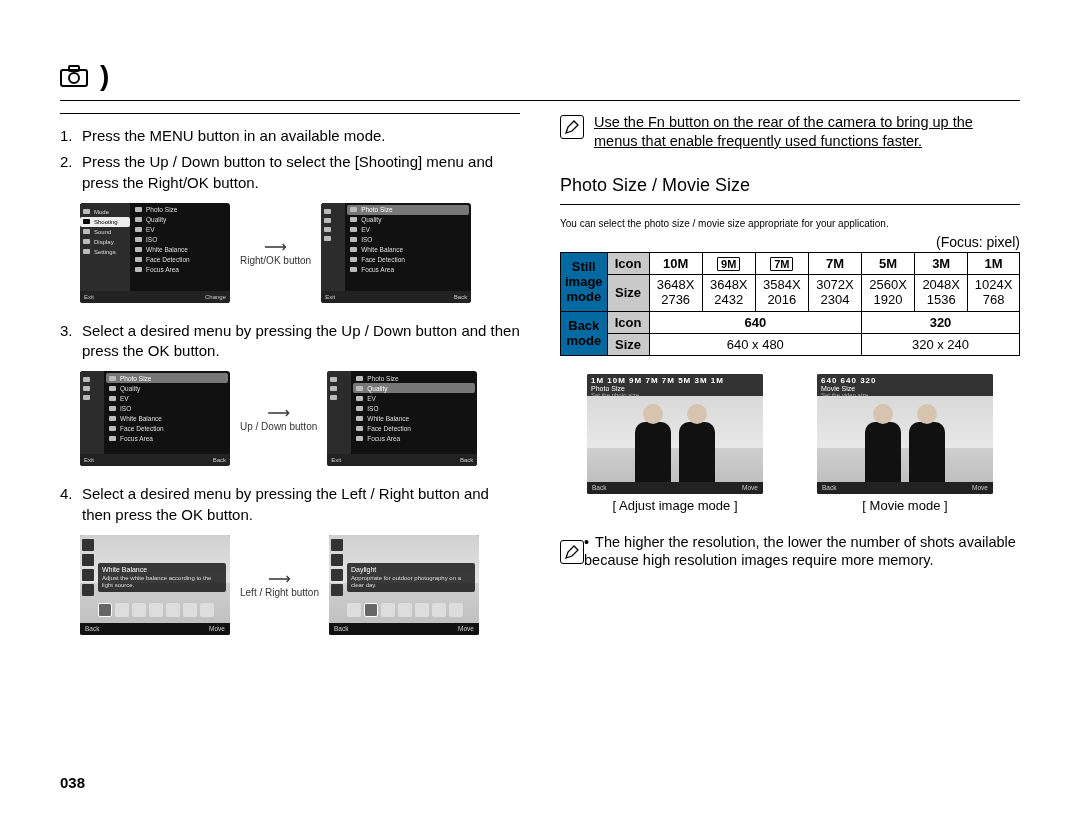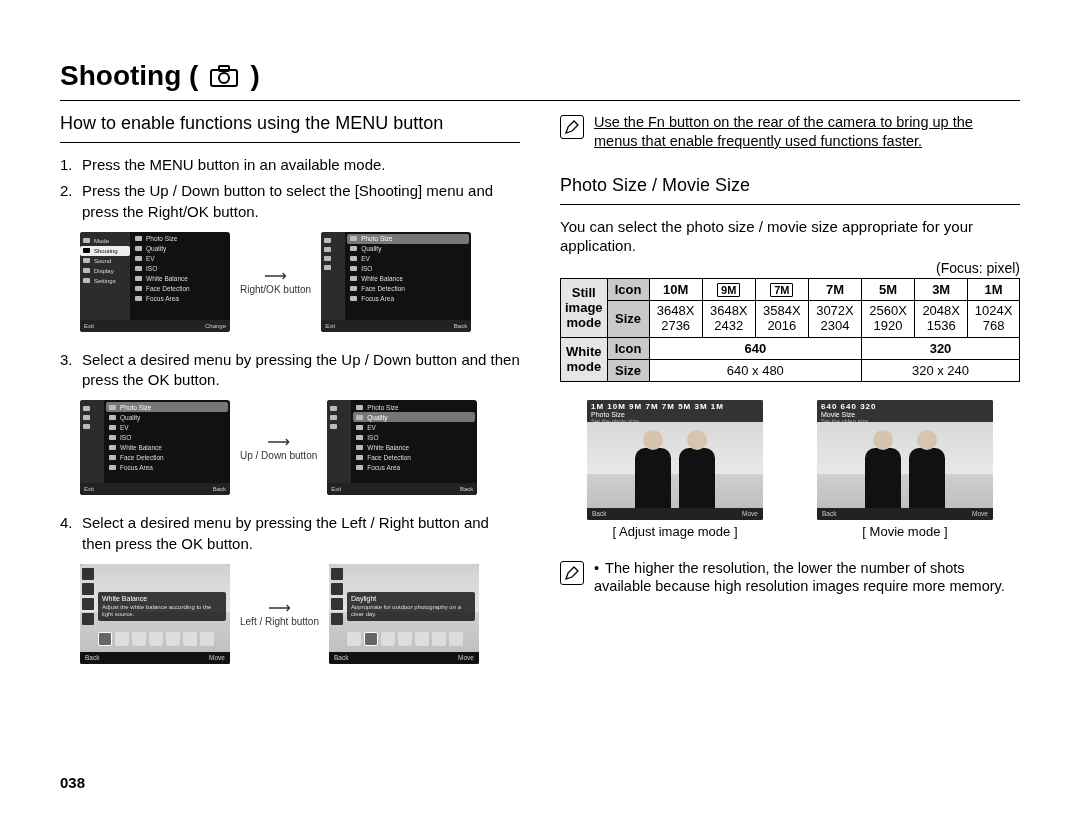--- a/index.html
+++ b/index.html
@@ -40,27 +40,27 @@
   .arrow-between { display: flex; flex-direction: column; align-items: center; font-size: 10px; color: #333; }
   .arrow-between .arrow { font-size: 16px; line-height: 1; }
   .arrow-between .caption { font-size: 10px; text-align: center; line-height: 1.1; }
 
   
   .note-box { display: flex; gap: 10px; align-items: flex-start; margin-bottom: 24px; }
   .note-icon { width: 24px; height: 24px; border: 1.5px solid #000; border-radius: 3px; display: flex; align-items: center; justify-content: center; flex-shrink: 0; margin-top: 2px; }
   .note-icon svg { width: 16px; height: 16px; }
   .note-text { font-size: 14.5px; line-height: 1.3; text-decoration: underline; }
 
-  .intro-text { font-size: 15px; line-height: 1.3; margin-bottom: 4px; }
+  .intro-text { font-size: 10px; line-height: 1.3; margin-bottom: 4px; }
   .unit-label { text-align: right; font-size: 14px; margin-bottom: 2px; }
 
   
   table.size-table { border-collapse: collapse; width: 100%; font-size: 13px; }
   table.size-table th, table.size-table td { border: 1px solid #000; padding: 3px 4px; text-align: center; vertical-align: middle; }
-  table.size-table .row-head-col { background: #e5e5e5; }
+  table.size-table .row-head-col { background: #0369a1; }
   table.size-table .row-head-col.narrow { width: 46px; }
   table.size-table .label-col { background: #c9c9c9; width: 42px; }
   table.size-table td.icon-cell { font-weight: bold; font-size: 13px; }
   table.size-table td.icon-cell.boxed span.glyph { display: inline-block; border: 1.3px solid #000; padding: 0 3px; border-radius: 1px; font-size: 11px; }
   table.size-table td.size-cell { line-height: 1.15; }
 
   
   .sample-row { display: flex; justify-content: space-around; margin-top: 18px; }
   .sample-col { display: flex; flex-direction: column; align-items: center; gap: 4px; }
   .sample-screen { width: 176px; height: 120px; background: #222; position: relative; border-radius: 2px; overflow: hidden; }
@@ -80,49 +80,47 @@
   .wb-screen .photo { position:absolute; top:0; left:0; right:0; bottom:12px; background: linear-gradient(#d0d0d0 0%, #e4e4e4 55%, #cfcfcf 55%, #c0c0c0 100%); }
   .wb-screen .side { position:absolute; left:2px; top:4px; display:flex; flex-direction:column; gap:3px; }
   .wb-screen .side span { width:12px; height:12px; background:#333; display:block; border-radius:1px; }
   .wb-screen .overlay { position:absolute; left:18px; right:4px; top:28px; background:rgba(0,0,0,0.75); color:#ddd; font-size:6px; padding:3px 4px; border-radius:2px; line-height:1.15; }
   .wb-screen .overlay .title { font-size:7px; color:#fff; margin-bottom:1px; }
   .wb-screen .wb-icons { position:absolute; left:18px; right:4px; bottom:18px; display:flex; gap:3px; }
   .wb-screen .wb-icons span { width:14px; height:14px; background:#ddd; border-radius:2px; }
   .wb-screen .wb-icons span.sel { border:1.5px solid #fff; background:#666; }
   .wb-screen .footer { position:absolute; bottom:0; left:0; right:0; height:12px; background:#111; color:#ccc; font-size:6.5px; display:flex; justify-content:space-between; align-items:center; padding:0 5px; }
 
-  .bullet-note { display:flex; gap:10px; align-items:flex-start; margin-top:20px; }
+  .bullet-note { display:flex; align-items:center; margin-top:20px; }
   .bullet-note ul { list-style: none; padding:0; font-size:14.5px; line-height:1.3; }
   .bullet-note ul li::before { content:"•"; margin-right:6px; }
 
   .page-number { position:absolute; bottom:24px; left:60px; font-size:15px; font-weight:bold; }
 
   
   .mi { display:inline-block; width:7px; height:5px; background:#bbb; margin-right:2px; border-radius:1px; }
 </style>
 </head>
 <body>
 
 <div class="page-title">
-  <span>Shooting (</span>
   <span class="cam">
     <svg width="28" height="22" viewBox="0 0 28 22">
         <rect x="1" y="5" width="26" height="16" rx="2" fill="none" stroke="#000" stroke-width="2"></rect>
         <rect x="9" y="1" width="10" height="5" rx="1" fill="none" stroke="#000" stroke-width="2"></rect>
         <circle cx="14" cy="13" r="5" fill="none" stroke="#000" stroke-width="2"></circle>
       </svg>
   </span>
   <span>)</span>
 </div>
 <hr class="title-rule">
 
 <div class="cols">
 
   <div class="col">
-    <div class="section-heading">How to enable functions using the MENU button</div>
     <hr class="section-rule">
 
     <ol class="steps">
       <li>
           <span class="num">1.</span>
           <span class="txt">Press the MENU button in an available mode.</span>
         </li>
       <li>
           <span class="num">2.</span>
           <span class="txt">Press the Up / Down button to select the [Shooting] menu and press the Right/OK button.</span>
@@ -453,21 +451,21 @@
         <th class="label-col">Size</th>
         <td class="size-cell">3648X 2736</td>
         <td class="size-cell">3648X 2432</td>
         <td class="size-cell">3584X 2016</td>
         <td class="size-cell">3072X 2304</td>
         <td class="size-cell">2560X 1920</td>
         <td class="size-cell">2048X 1536</td>
         <td class="size-cell">1024X 768</td>
       </tr>
       <tr>
-        <th class="row-head-col narrow" rowspan="2">White mode</th>
+        <th class="row-head-col narrow" rowspan="2">Back mode</th>
         <th class="label-col">Icon</th>
         <td class="icon-cell" colspan="4"><b>640</b></td>
         <td class="icon-cell" colspan="3"><b>320</b></td>
       </tr>
       <tr>
         <th class="label-col">Size</th>
         <td colspan="4">640 x 480</td>
         <td colspan="3">320 x 240</td>
       </tr>
     </tbody>

